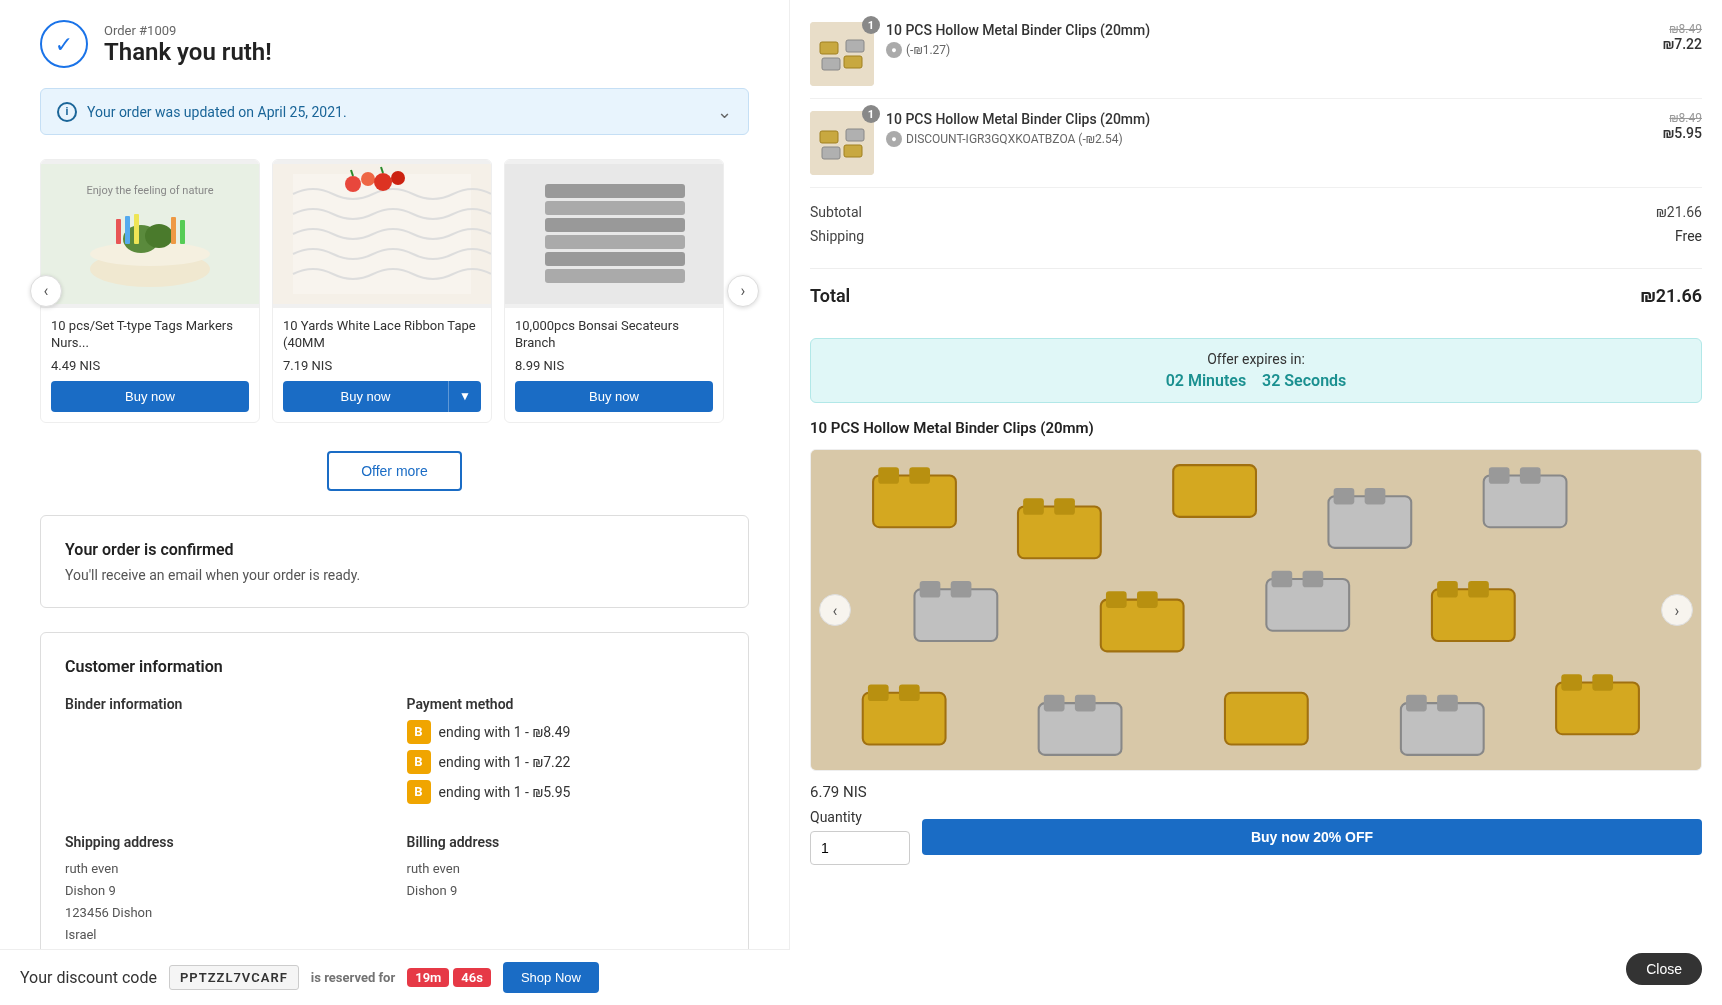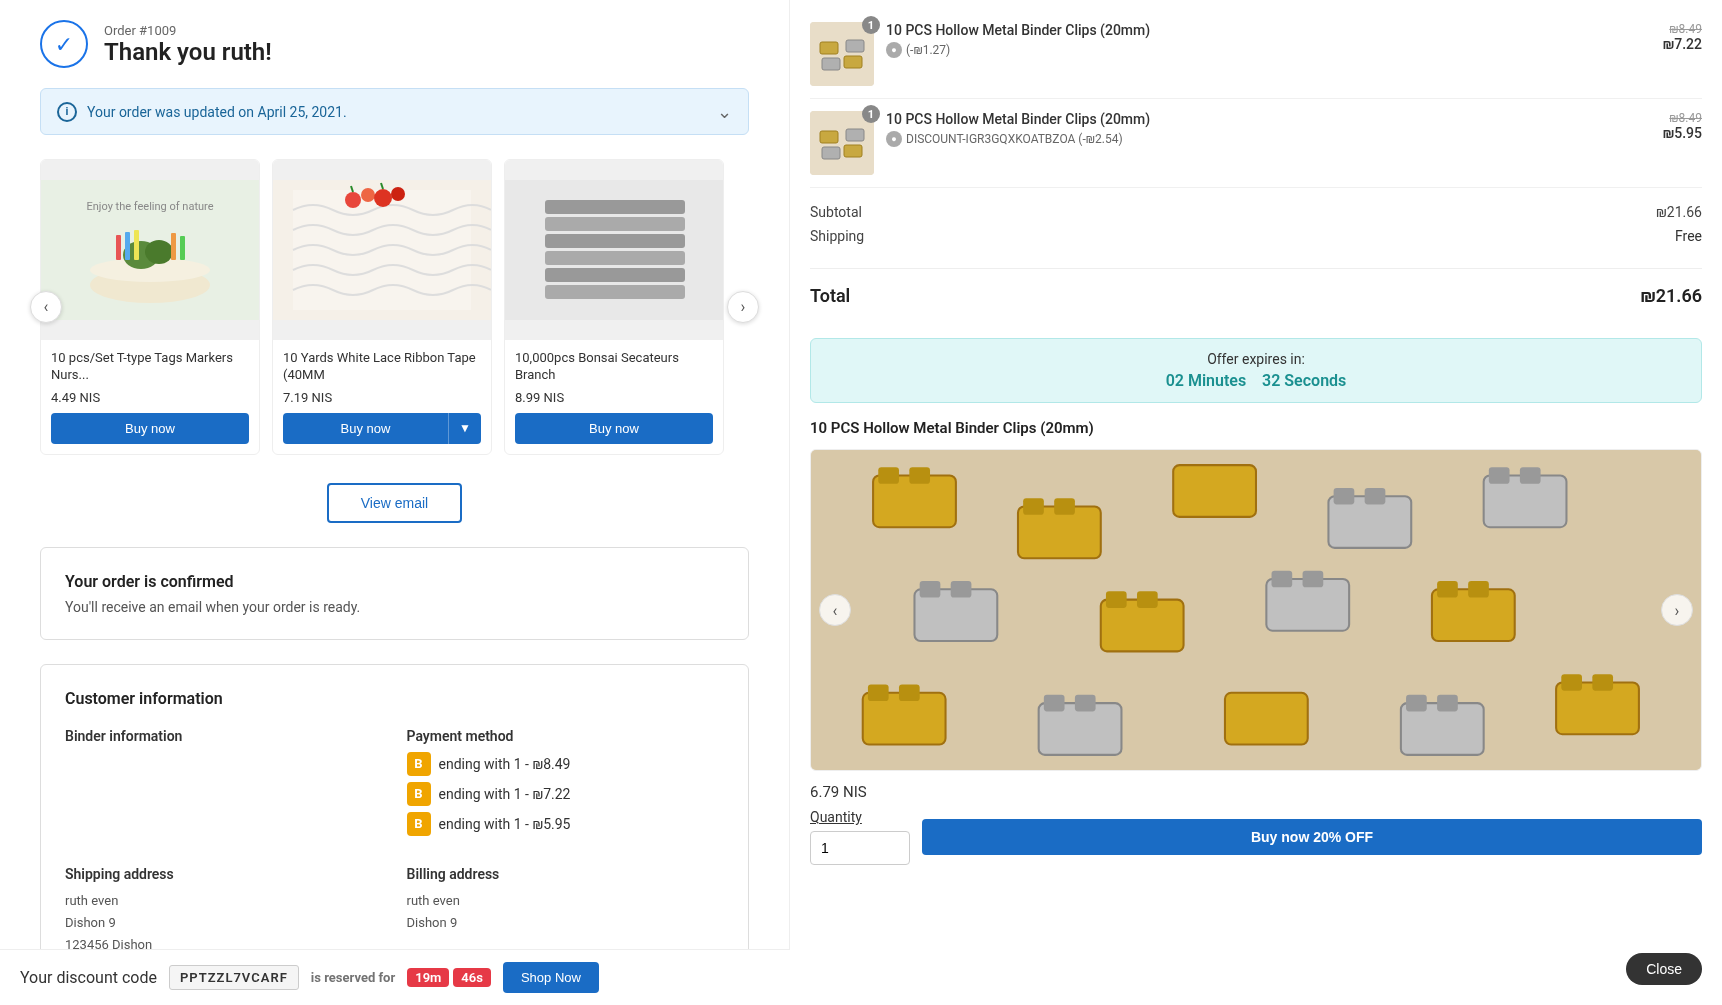--- a/index.html
+++ b/index.html
@@ -23,21 +23,21 @@
     .info-icon { width: 20px; height: 20px; border-radius: 50%; border: 2px solid #1a6598; display: flex; align-items: center; justify-content: center; font-size: 11px; font-weight: bold; color: #1a6598; flex-shrink: 0; }
     .chevron-icon { color: #666; font-size: 18px; }
     
     
     .carousel-section { position: relative; margin-bottom: 28px; }
     .carousel-track { display: flex; gap: 12px; overflow: hidden; }
     .carousel-arrow { position: absolute; top: 50%; transform: translateY(-50%); background: #fff; border: 1px solid #ddd; border-radius: 50%; width: 32px; height: 32px; display: flex; align-items: center; justify-content: center; cursor: pointer; z-index: 2; font-size: 16px; color: #555; box-shadow: 0 1px 4px rgba(0,0,0,0.15); }
     .carousel-arrow.left { left: -10px; }
     .carousel-arrow.right { right: -10px; }
     .product-card { width: 220px; flex-shrink: 0; border: 1px solid #eee; border-radius: 6px; overflow: hidden; background: #fff; }
-    .product-img { width: 100%; height: 180px; object-fit: cover; background: #f0f0f0; display: flex; align-items: center; justify-content: center; overflow: hidden; }
+    .product-img { width: 100%; height: 148px; object-fit: cover; background: #f0f0f0; display: flex; align-items: center; justify-content: center; overflow: hidden; }
     .product-info { padding: 10px; }
     .product-name { font-size: 13px; color: #333; margin-bottom: 6px; line-height: 1.3; }
     .product-price { font-size: 13px; color: #333; margin-bottom: 8px; }
     .buy-btn { background: #1a6cc5; color: #fff; border: none; border-radius: 4px; padding: 8px 0; width: 100%; cursor: pointer; font-size: 13px; display: flex; align-items: center; justify-content: center; gap: 0; }
     .buy-btn-dropdown { display: flex; width: 100%; }
     .buy-btn-main { background: #1a6cc5; color: #fff; border: none; border-radius: 4px 0 0 4px; padding: 8px 12px; flex: 1; cursor: pointer; font-size: 13px; }
     .buy-btn-arrow { background: #1a6cc5; color: #fff; border: none; border-left: 1px solid rgba(255,255,255,0.3); border-radius: 0 4px 4px 0; padding: 8px 10px; cursor: pointer; font-size: 12px; }
     
     .view-more-btn { display: block; margin: 0 auto; margin-top: 16px; background: #fff; color: #1a6cc5; border: 2px solid #1a6cc5; border-radius: 4px; padding: 10px 32px; font-size: 14px; cursor: pointer; font-weight: 500; }
     
@@ -95,21 +95,21 @@
     .offer-timer .secs { color: #1a9090; }
     
     
     .upsell-title { font-size: 15px; font-weight: 600; color: #222; margin-bottom: 12px; }
     .upsell-image-wrap { position: relative; background: #f9f9f9; border: 1px solid #eee; border-radius: 6px; overflow: hidden; margin-bottom: 12px; }
     .upsell-img-arrow { position: absolute; top: 50%; transform: translateY(-50%); background: rgba(255,255,255,0.8); border: 1px solid #ddd; border-radius: 50%; width: 32px; height: 32px; display: flex; align-items: center; justify-content: center; cursor: pointer; font-size: 16px; color: #555; }
     .upsell-img-arrow.left { left: 8px; }
     .upsell-img-arrow.right { right: 8px; }
     .upsell-price { font-size: 15px; color: #333; margin-bottom: 8px; }
     .upsell-qty-row { display: flex; align-items: center; justify-content: space-between; gap: 12px; }
-    .qty-label { font-size: 14px; color: #333; margin-bottom: 6px; text-decoration: underline; }
+    .qty-label { font-size: 14px; color: #333; margin-bottom: 6px; }
     .qty-input { width: 100px; border: 1px solid #ccc; border-radius: 4px; padding: 8px 10px; font-size: 14px; }
     .buy-now-btn { background: #1a6cc5; color: #fff; border: none; border-radius: 4px; padding: 10px 20px; font-size: 14px; cursor: pointer; font-weight: 600; flex: 1; }
     
     
     .close-btn { position: fixed; bottom: 20px; right: 20px; background: #333; color: #fff; border: none; border-radius: 20px; padding: 8px 20px; font-size: 14px; cursor: pointer; z-index: 100; }
 
     
     .binder-clips-img { width: 100%; height: 320px; background: #e8e0d0; display: flex; align-items: center; justify-content: center; }
   </style>
 </head>
@@ -214,21 +214,21 @@
             <div class="product-name">10,000pcs Bonsai Secateurs Branch</div>
             <div class="product-price">8.99 NIS</div>
             <button class="buy-btn">Buy now</button>
           </div>
         </div>
 
       </div>
       <div class="carousel-arrow right">›</div>
     </div>
 
-    <button class="view-more-btn">View email</button>
+    <button class="view-more-btn">Offer more</button>
 
     <div class="order-confirmed-box" style="margin-top:24px;">
       <div class="order-confirmed-title">Your order is confirmed</div>
       <div class="order-confirmed-sub">You'll receive an email when your order is ready.</div>
     </div>
 
     <div class="customer-info-box" style="margin-top:16px;">
       <div class="customer-info-title">Customer information</div>
       <div class="customer-info-grid">
 

